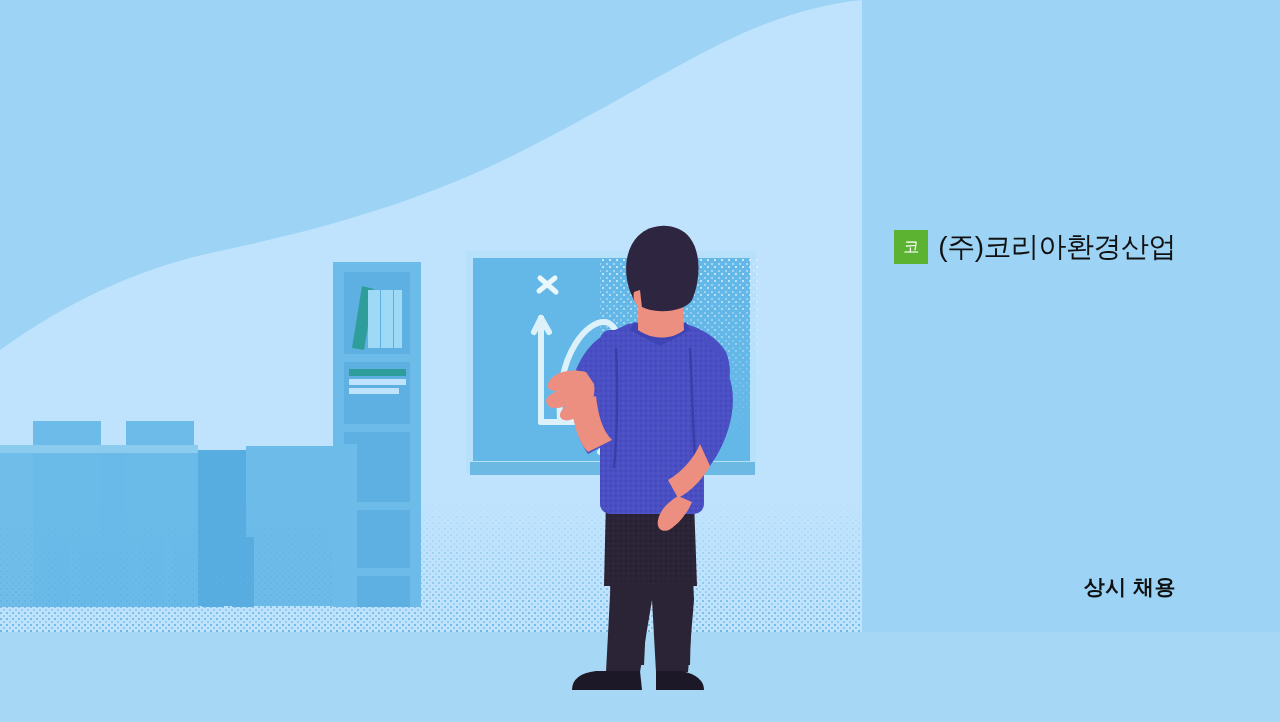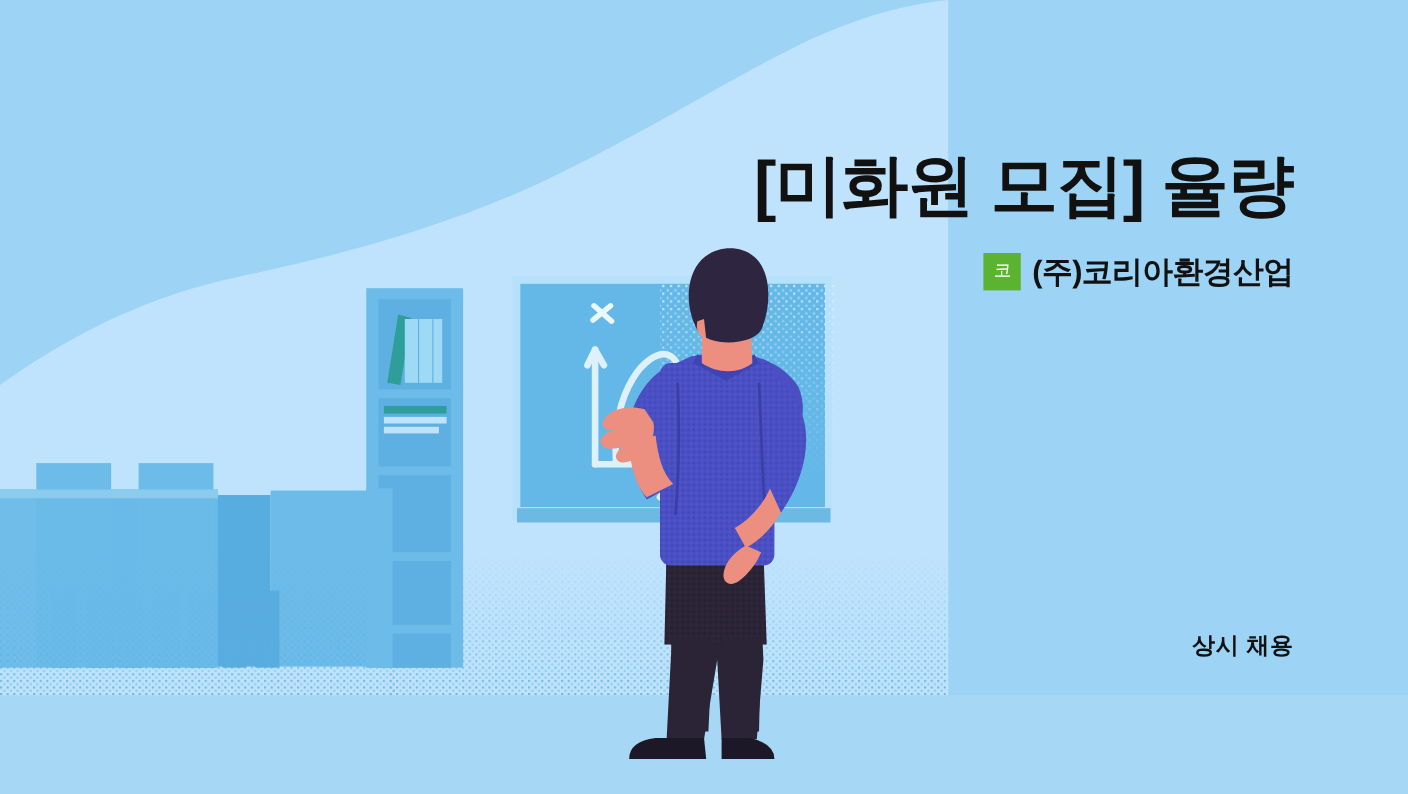--- a/index.html
+++ b/index.html
@@ -50,21 +50,21 @@
     font-size: 16px;
     font-weight: 400;
     display: flex;
     align-items: center;
     justify-content: center;
     line-height: 1;
     flex: 0 0 auto;
   }
   #companyName {
     font-size: 28px;
-    font-weight: 700;
+    font-weight: 400;
     color: #111111;
     white-space: nowrap;
     letter-spacing: -0.5px;
   }
   #hiringType {
     position: absolute;
     right: 104px;
     top: 573px;
     font-size: 21px;
     font-weight: 700;
@@ -253,21 +253,20 @@
                C 680 522 688 512 692 502 Z" fill="#ec8f80"></path>
 
       <path d="M 638 292 L 682 292 L 684 330 C 672 340 652 340 638 330 Z" fill="#ec8f80"></path>
 
       <path d="M 634 300 C 622 278 624 250 638 236 C 652 222 678 222 690 238
                C 702 254 700 282 692 300 C 684 314 644 316 634 300 Z" fill="#2e2640"></path>
       <path d="M 634 292 C 632 300 636 306 642 308 L 640 290 Z" fill="#ec8f80"></path>
     </g>
   </svg>
 
-  <div id="title">[미화원 모집] 율량</div>
 
   <div id="companyRow">
     <div id="companyBadge">코</div>
     <div id="companyName">(주)코리아환경산업</div>
   </div>
 
   <div id="hiringType">상시 채용</div>
 
 </div>
 

